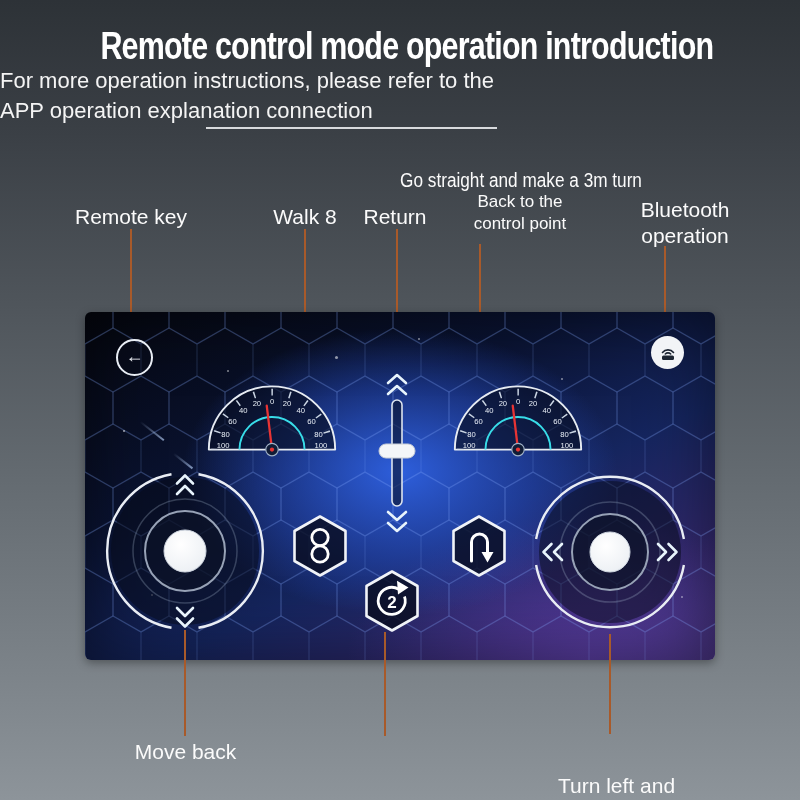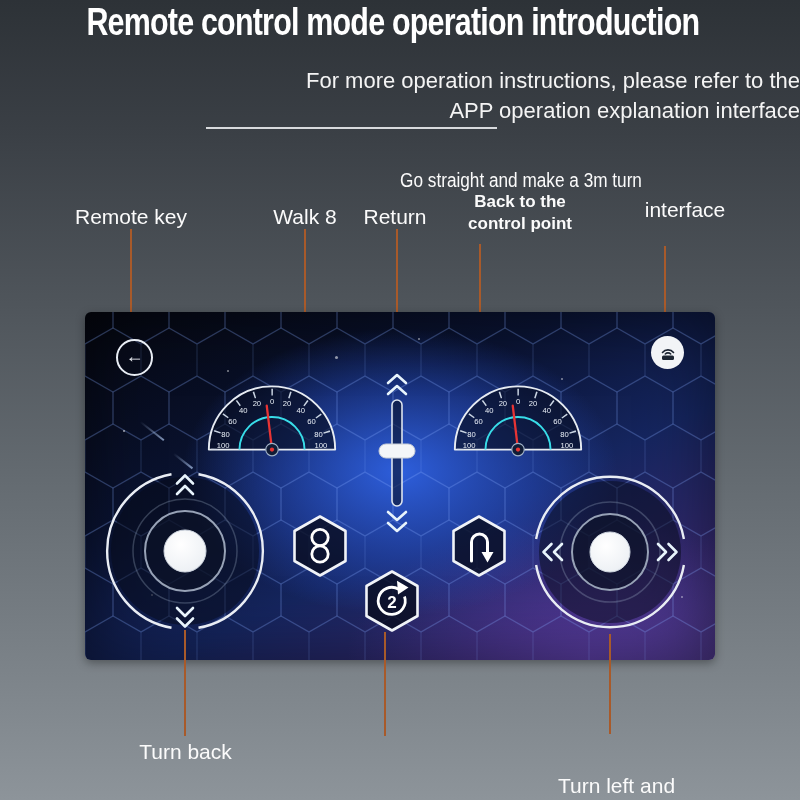--- a/index.html
+++ b/index.html
@@ -1,22 +1,22 @@
 <!DOCTYPE html>
 <html><head>
 <meta charset="utf-8">
 <style>
   html,body{margin:0;padding:0;background:#444;}
   .page{position:relative;width:800px;height:800px;overflow:hidden;
     font-family:"Liberation Sans", sans-serif;color:#fff;
     background:linear-gradient(180deg,#2d3237 0%,#3a3f45 16%,#4f555b 38%,#646b71 60%,#787f85 80%,#8d949a 100%);}
-  .title{position:absolute;top:0;left:0;width:100%;text-align:left;white-space:nowrap;}
+  .title{position:absolute;top:24px;left:0;width:100%;text-align:right;white-space:nowrap;}
   .title-inner{display:inline-block;font-size:39px;font-weight:bold;letter-spacing:-1px;
     transform:scaleX(0.78);transform-origin:center;}
-  .subtitle{position:absolute;top:66px;left:0;width:100%;text-align:right;
+  .subtitle{position:absolute;top:66px;left:0;width:100%;text-align:left;
     font-size:22px;line-height:30px;color:#f4f4f4;}
   .divider{position:absolute;left:206px;top:127px;width:291px;height:2px;background:rgba(244,246,248,0.85);}
   .callout{position:absolute;color:#fbfbfb;font-size:21px;text-align:center;line-height:26px;}
   .cond{transform:scaleX(0.86);transform-origin:center;}
   .small{font-size:17px;line-height:22px;}
   .line{position:absolute;width:2px;background:#a85a2a;}
   .remote{position:absolute;left:85px;top:312px;width:630px;height:348px;border-radius:6px;overflow:hidden;
     background:
       radial-gradient(ellipse 46% 55% at 50% 46%, rgba(47,98,228,0.95) 0%, rgba(40,80,200,0.5) 45%, rgba(30,50,140,0) 75%),
       radial-gradient(ellipse 55% 60% at 80% 100%, rgba(112,72,192,0.55) 0%, rgba(112,72,192,0) 70%),
@@ -37,34 +37,35 @@
 </head>
 <body>
 
 <div class="page">
 
   <div class="title">
     <span class="title-inner">Remote control mode operation introduction</span>
   </div>
   <div class="subtitle">
     <div>For more operation instructions, please refer to the</div>
-    <div>APP operation explanation interface</div>
+    <div>APP operation explanation connection</div>
   </div>
   <div class="divider"></div>
 
   <div class="callout" style="left:58px;top:204px;width:146px;">Remote key</div>
   <div class="callout" style="left:255px;top:204px;width:100px;">Walk 8</div>
   <div class="callout" style="left:352px;top:204px;width:86px;">Return</div>
   <div class="callout cond" style="left:371px;top:167px;width:300px;font-size:20px;">Go straight and make a 3m turn</div>
-  <div class="callout small" style="left:455px;top:191px;width:130px;font-weight:bold;">
+  <div class="callout small" style="left:455px;top:191px;width:130px;">
     <div>Back to the</div>
     <div>control point</div>
   </div>
   <div class="callout" style="left:610px;top:197px;width:150px;">
-    <div>interface</div>
+    <div>Bluetooth</div>
+    <div>operation</div>
   </div>
 
   <div class="line" style="left:130px;top:229px;height:86px;"></div>
   <div class="line" style="left:304px;top:229px;height:86px;"></div>
   <div class="line" style="left:396px;top:229px;height:140px;"></div>
   <div class="line" style="left:479px;top:244px;height:272px;"></div>
   <div class="line" style="left:664px;top:246px;height:82px;"></div>
 
   <div class="remote">
 
@@ -215,19 +216,19 @@
       <polyline class="chev" points="32,72 24,80 32,88"></polyline>
       <polyline class="chev" points="138.5,72 146.5,80 138.5,88"></polyline>
       <polyline class="chev" points="128,72 136,80 128,88"></polyline>
     </svg>
   </div>
 
   <div class="line" style="left:184px;top:630px;height:106px;"></div>
   <div class="line" style="left:384px;top:632px;height:104px;"></div>
   <div class="line" style="left:609px;top:634px;height:100px;"></div>
 
-  <div class="callout" style="left:108px;top:739px;width:155px;">Turn back</div>
+  <div class="callout" style="left:108px;top:739px;width:155px;">Move back</div>
   <div class="callout" style="left:534px;top:736px;width:165px;line-height:28px;margin-top:36px;">
     <div>Turn left and</div>
     <div>right point</div>
   </div>
 
 </div>
 
 </body></html>

